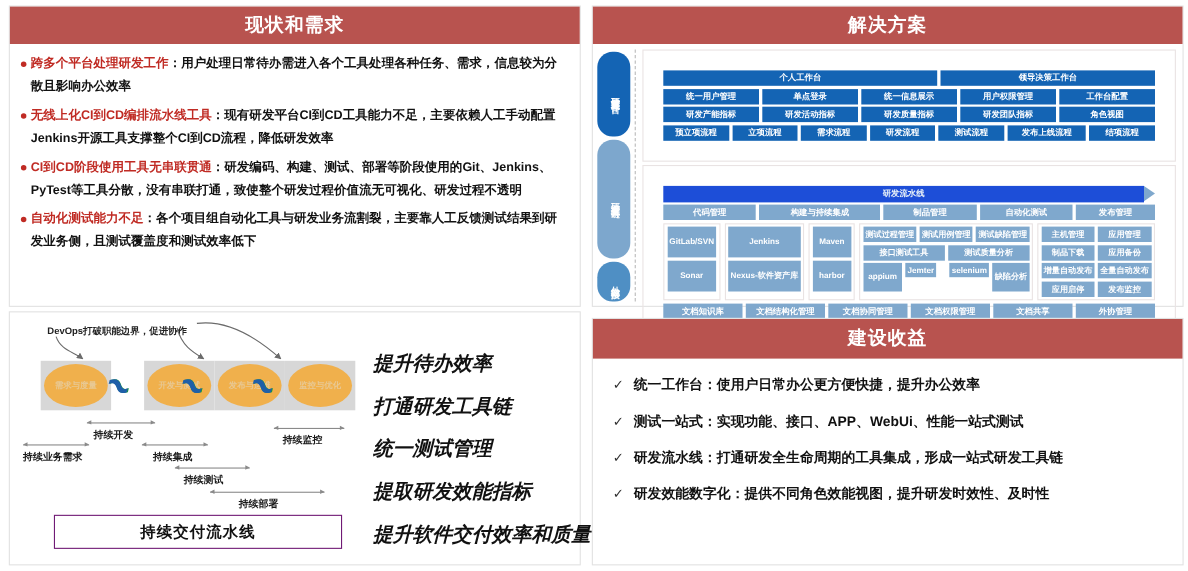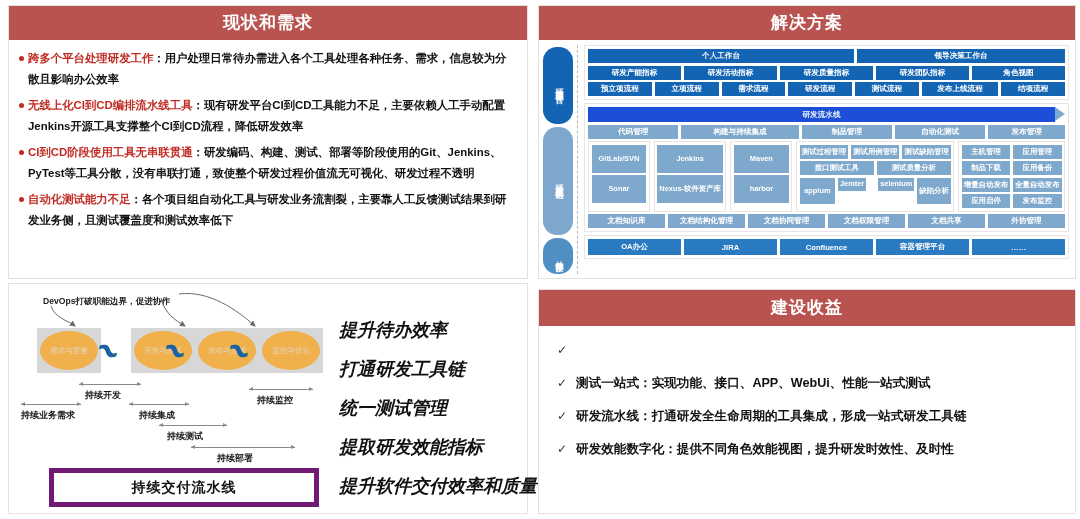--- a/index.html
+++ b/index.html
@@ -33,38 +33,38 @@
                background:#f0b04c;display:flex;align-items:center;justify-content:center;}
   .stage .oval span{font-size:7.6px;color:#e8c893;font-weight:bold;white-space:nowrap;}
   .cyc{position:absolute;top:56px;width:22px;height:22px;}
   .arrowline{position:absolute;height:1px;background:#8a8a8a;}
   .arrowline:before,.arrowline:after{content:"";position:absolute;top:-2px;width:0;height:0;
       border-top:2.5px solid transparent;border-bottom:2.5px solid transparent;}
   .arrowline:before{left:0;border-right:4px solid #8a8a8a;}
   .arrowline:after{right:0;border-left:4px solid #8a8a8a;}
   .alabel{position:absolute;font-size:9px;font-weight:bold;color:#1a1a1a;white-space:nowrap;}
   .pipeline-box{position:absolute;left:40px;top:184px;width:260px;height:29px;
-                border:5px solid #701a75;display:flex;align-items:center;justify-content:center;}
+                border:1px solid #701a75;display:flex;align-items:center;justify-content:center;}
   .pipeline-box span{font-size:14px;font-weight:bold;color:#111;letter-spacing:1px;}
   .gain{position:absolute;left:330px;font-size:18px;font-weight:bold;color:#111;white-space:nowrap;font-style:italic;}
 
   
   #panel-solution{left:538px;top:5px;width:538px;height:274px;}
   #panel-solution .panel-head{height:34px;line-height:34px;font-size:17px;}
   #panel-solution .panel-body{position:relative;padding:5px 6px 4px 4px;height:calc(100% - 34px);}
   .sol-layout{display:flex;height:100%;}
   .sol-left{flex:0 0 30px;display:flex;flex-direction:column;gap:3px;padding-top:2px;}
   .vtab{border-radius:14px;display:flex;align-items:center;justify-content:center;
         color:#fff;font-size:8.2px;font-weight:bold;writing-mode:vertical-rl;letter-spacing:1px;}
   .vtab.a{background:#1464b4;height:78px;}
   .vtab.b{background:#7da7cd;height:110px;}
   .vtab.c{background:#4f8fc4;height:36px;}
   .sol-right{flex:1;display:flex;flex-direction:column;gap:3px;padding-left:6px;
              border-left:1px dashed #b9b9b9;margin-left:4px;}
-  .grp{border:1px solid #e9e3e3;padding:3px;display:flex;flex-direction:column;gap:2.5px;}
+  .grp{border:1px solid #e9e3e3;padding:18px;display:flex;flex-direction:column;gap:2.5px;}
   .rw{display:flex;gap:3px;}
   .cell{flex:1;height:14px;display:flex;align-items:center;justify-content:center;
         font-size:7.6px;color:#fff;font-weight:bold;white-space:nowrap;overflow:hidden;}
   .c-dark{background:#1464b4;}
   .c-mid{background:#2a7ac2;}
   .c-pale{background:#7fa8cd;}
   .pipe-arrow{height:15px;background:#1d4ed8;display:flex;align-items:center;justify-content:center;
               font-size:7.6px;color:#e9f1f8;font-weight:bold;position:relative;margin-right:10px;}
   .pipe-arrow:after{content:"";position:absolute;right:-10px;top:0;width:0;height:0;
       border-top:7.5px solid transparent;border-bottom:7.5px solid transparent;
@@ -218,20 +218,27 @@
         </div>
 
         <div class="sol-right">
 
           <div class="grp">
             <div class="rw">
               <div class="cell c-dark" style="flex:1.6">个人工作台</div>
               <div class="cell c-dark" style="flex:1.25">领导决策工作台</div>
             </div>
             <div class="rw">
+              <div class="cell c-dark">统一用户管理</div>
+              <div class="cell c-dark">单点登录</div>
+              <div class="cell c-dark">统一信息展示</div>
+              <div class="cell c-dark">用户权限管理</div>
+              <div class="cell c-dark">工作台配置</div>
+            </div>
+            <div class="rw">
               <div class="cell c-dark">研发产能指标</div>
               <div class="cell c-dark">研发活动指标</div>
               <div class="cell c-dark">研发质量指标</div>
               <div class="cell c-dark">研发团队指标</div>
               <div class="cell c-dark">角色视图</div>
             </div>
             <div class="rw">
               <div class="cell c-dark">预立项流程</div>
               <div class="cell c-dark">立项流程</div>
               <div class="cell c-dark">需求流程</div>
@@ -327,20 +334,21 @@
         </div>
       </div>
     </div>
   </div>
 
   <div class="panel" id="panel-benefit">
     <div class="panel-head">建设收益</div>
     <div class="panel-body">
       <div class="ben-row">
         <span class="ben-check">✓</span>
+        <span class="ben-text">统一工作台：使用户日常办公更方便快捷，提升办公效率</span>
       </div>
       <div class="ben-row">
         <span class="ben-check">✓</span>
         <span class="ben-text">测试一站式：实现功能、接口、APP、WebUi、性能一站式测试</span>
       </div>
       <div class="ben-row">
         <span class="ben-check">✓</span>
         <span class="ben-text">研发流水线：打通研发全生命周期的工具集成，形成一站式研发工具链</span>
       </div>
       <div class="ben-row">

